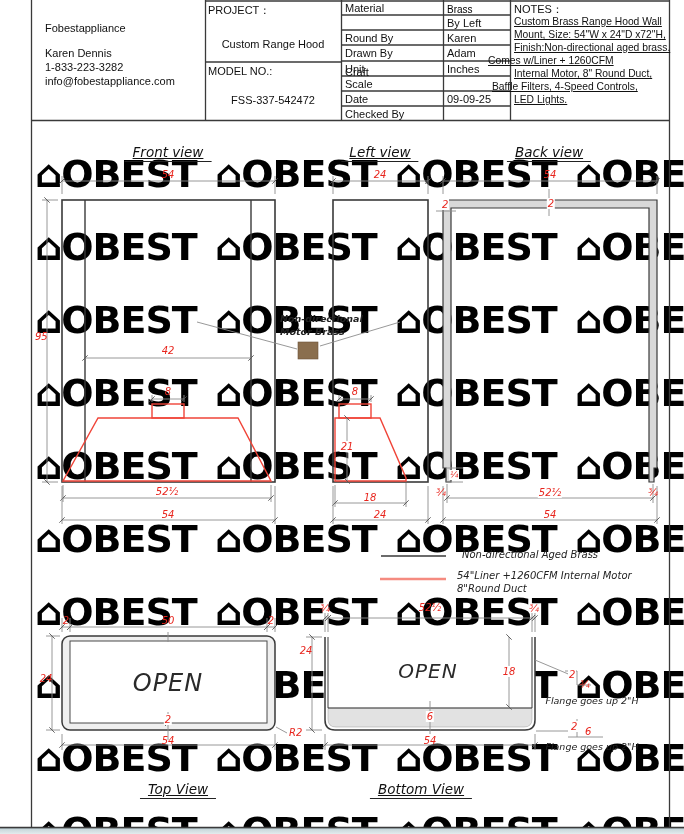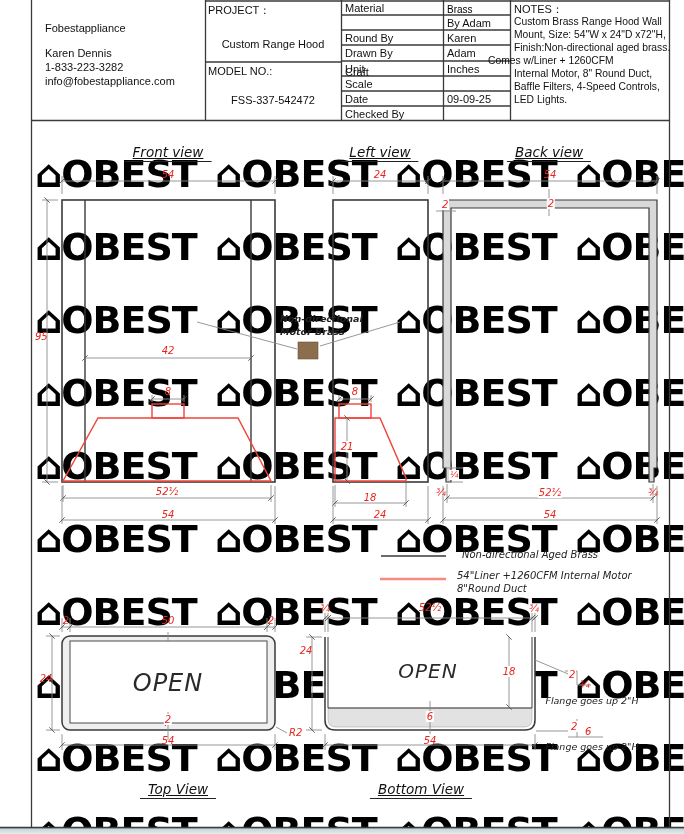--- a/index.html
+++ b/index.html
@@ -5,21 +5,21 @@
   html,body{margin:0;padding:0;background:#fff;}
   .sheet{position:relative;width:684px;height:834px;background:#fff;overflow:hidden;
          font-family:"Liberation Sans",sans-serif;}
   .wm-layer{position:absolute;inset:0;z-index:0;}
   .wm{position:absolute;font:bold 38px "DejaVu Sans",sans-serif;color:#000000;
       letter-spacing:-1px;white-space:nowrap;}
   svg.geo{position:absolute;left:0;top:0;z-index:1;pointer-events:none;}
   .lbl{position:absolute;z-index:2;white-space:nowrap;}
   
   .tb-text{font:11px "Liberation Sans",sans-serif;color:#111;}
-  .tb-small{font:10.3px/13.4px "Liberation Sans",sans-serif;color:#111;}
+  .tb-small{font:10.3px/13.4px "Liberation Sans",sans-serif;color:#111;text-decoration:underline;}
   
   .dim{position:absolute;z-index:2;font:italic 10px "DejaVu Sans",sans-serif;color:#e8251d;
        transform:translateX(-50%);white-space:nowrap;}
   .dim.la{transform:none;}
   .dim.bg{background:#fff;padding:0 1px;}
   .dim.sm{font-size:8.5px;}
   .vtitle{position:absolute;z-index:2;transform:translateX(-50%);
           font:italic 13.5px "DejaVu Sans",sans-serif;color:#111;
           text-decoration:underline;border-bottom:1px solid #222;padding:0 8px 1px;}
   .note{position:absolute;z-index:2;font:italic 600 9.5px "DejaVu Sans",sans-serif;color:#222;
@@ -233,41 +233,41 @@
     <div class="lbl tb-text" style="left:45px;top:75px;">info@fobestappliance.com</div>
 
     <div class="lbl tb-text" style="left:208px;top:3px;">PROJECT：</div>
     <div class="lbl tb-text" style="left:273px;top:38px;transform:translateX(-50%);">Custom Range Hood</div>
     <div class="lbl tb-text" style="left:208px;top:65px;">MODEL NO.:</div>
     <div class="lbl tb-text" style="left:273px;top:94px;transform:translateX(-50%);">FSS-337-542472</div>
 
     <div class="lbl tb-text" style="left:345px;top:2px;">Material</div>
     <div class="lbl" style="left:447px;top:4px;font:10px 'Liberation Sans',sans-serif;">Brass</div>
     <div class="lbl tb-text" style="left:345px;top:26px;margin-top:40px;">Craft</div>
-    <div class="lbl tb-text" style="left:447px;top:17px;">By Adam</div>
+    <div class="lbl tb-text" style="left:447px;top:17px;">By Left</div>
     <div class="lbl tb-text" style="left:345px;top:32px;">Round By</div>
     <div class="lbl tb-text" style="left:447px;top:32px;">Karen</div>
     <div class="lbl tb-text" style="left:345px;top:47px;">Drawn By</div>
     <div class="lbl tb-text" style="left:447px;top:47px;">Adam</div>
     <div class="lbl tb-text" style="left:345px;top:63px;">Unit</div>
     <div class="lbl tb-text" style="left:447px;top:63px;">Inches</div>
     <div class="lbl tb-text" style="left:345px;top:78px;">Scale</div>
     <div class="lbl tb-text" style="left:447px;top:78px;"></div>
     <div class="lbl tb-text" style="left:345px;top:93px;">Date</div>
     <div class="lbl tb-text" style="left:447px;top:93px;">09-09-25</div>
     <div class="lbl tb-text" style="left:345px;top:108px;">Checked By</div>
     <div class="lbl tb-text" style="left:447px;top:108px;"></div>
 
     <div class="lbl tb-text" style="left:514px;top:2px;">NOTES：</div>
     <div class="lbl tb-small" style="left:514px;top:15px;">Custom Brass Range Hood Wall</div>
     <div class="lbl tb-small" style="left:514px;top:28px;">Mount, Size: 54"W x 24"D x72"H,</div>
     <div class="lbl tb-small" style="left:514px;top:41px;">Finish:Non-directional aged brass.</div>
     <div class="lbl tb-small" style="left:488px;top:54px;">Comes w/Liner + 1260CFM</div>
     <div class="lbl tb-small" style="left:514px;top:67px;">Internal Motor, 8" Round Duct,</div>
-    <div class="lbl tb-small" style="left:514px;top:80px;">Baffle Filters, 4-Speed Controls,</div>
+    <div class="lbl tb-small" style="left:492px;top:80px;">Baffle Filters, 4-Speed Controls,</div>
     <div class="lbl tb-small" style="left:514px;top:93px;">LED Lights.</div>
   </div>
 
   <div class="vtitle" style="left:168px;top:144px;">Front view</div>
   <span class="dim" style="left:168px;top:169px;">54</span>
   <span class="dim la" style="left:35px;top:331px;">95</span>
   <span class="dim" style="left:168px;top:345px;">42</span>
   <span class="dim" style="left:168px;top:386px;">8</span>
   <span class="dim" style="left:167px;top:486px;">52½</span>
   <span class="dim" style="left:168px;top:509px;">54</span>

